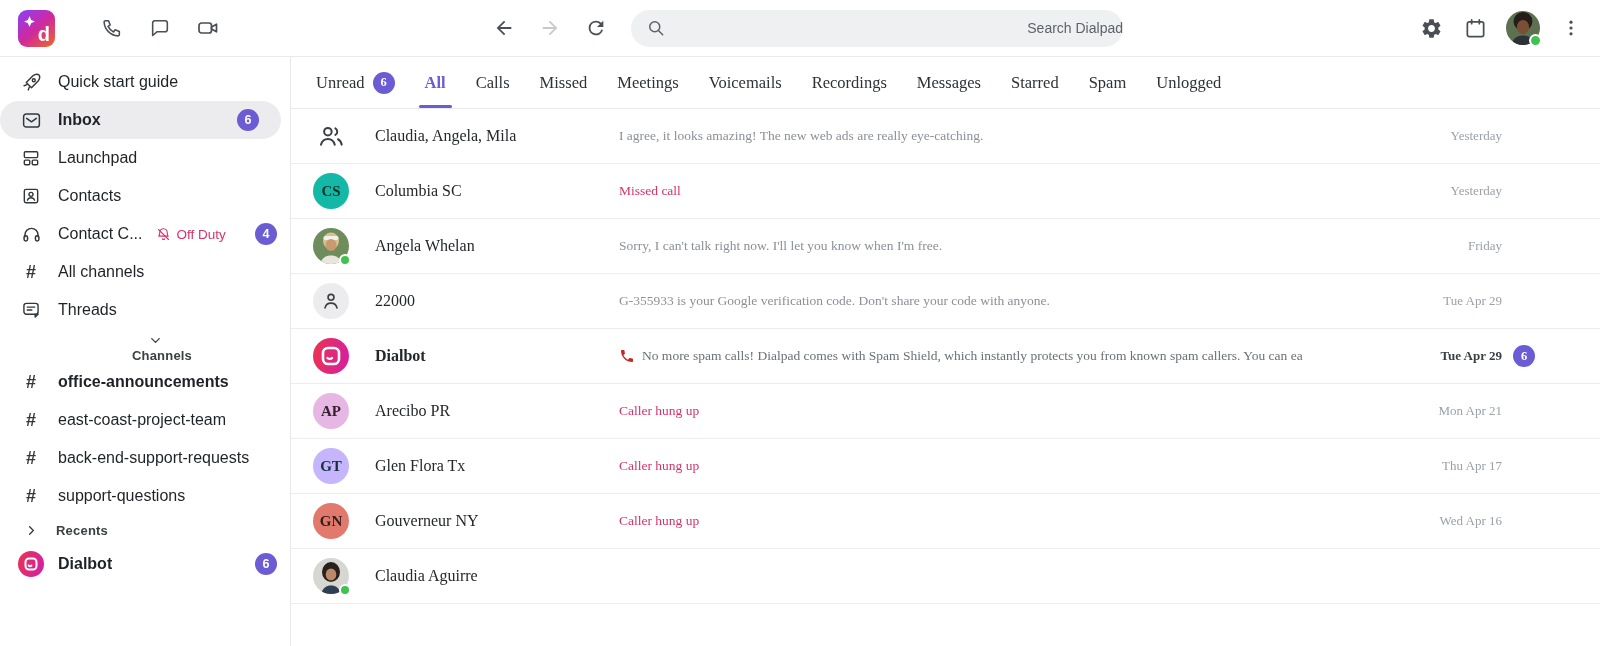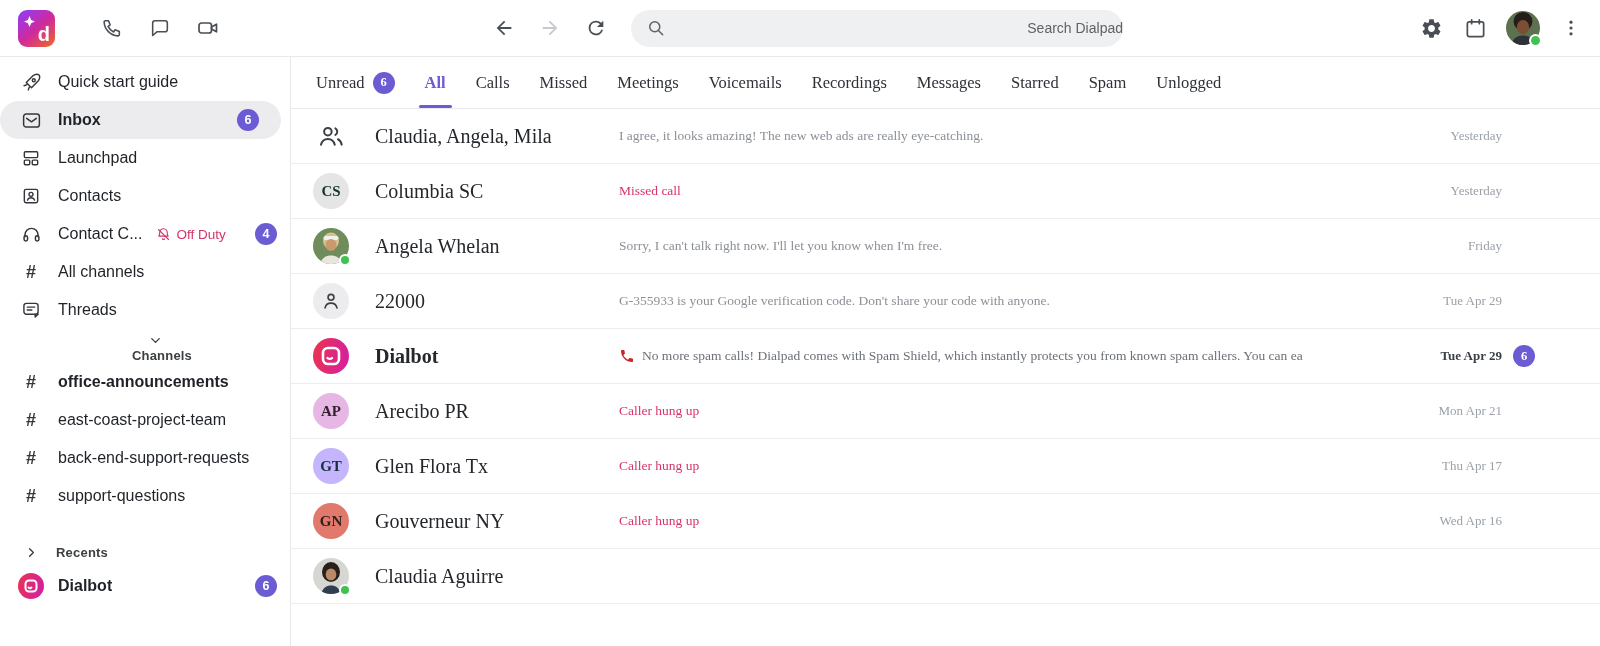--- a/index.html
+++ b/index.html
@@ -42,48 +42,48 @@
   .badge { min-width:22px; height:22px; border-radius:11px; background:#6C5CD4; color:#fff;
            font-size:12.5px; font-weight:bold; display:flex; align-items:center; justify-content:center;
            padding:0 6px; }
   .side-item .badge { position:absolute; right:13px; }
   .side-item.selected .badge { right:22px; }
   .offduty { display:flex; align-items:center; gap:5px; margin-left:14px; color:#D6336C; font-size:13.5px; }
   .sec-header { height:30px; display:flex; align-items:center; padding-left:20px; cursor:pointer;
                 font-size:13px; font-weight:bold; color:#3c4043; }
   .sec-header .s-icon { width:22px; display:flex; justify-content:center; }
   .sec-header .s-label { margin-left:14px; letter-spacing:.2px; }
-  .mt18 { margin-top:4px;flex-direction:column; } .mt14 { margin-top:22px; }
+  .mt18 { margin-top:4px;flex-direction:column; } .mt14 { margin-top:0; }
   .hash { font-size:18px; font-weight:600; color:#2c3034; }
   .bold { font-weight:bold; }
 
   
   .main { flex:1; display:flex; flex-direction:column; background:#fff;font-family:Liberation Serif, serif; }
   .tabbar { height:52px; display:flex; align-items:center; gap:30px; padding-left:25px;
             border-bottom:1px solid #e9eaec; }
   .tab { font-size:16.5px; color:#2e3237; cursor:pointer; position:relative; height:100%;
          display:flex; align-items:center; gap:8px; }
   .tab.active { color:#6C5CD4; font-weight:bold; }
   .tab.active::after { content:""; position:absolute; left:-6px; right:-6px; bottom:0;
                        height:3px; border-radius:3px; background:#6C5CD4; }
 
   .rows { flex:1; }
   .row { height:55px; display:flex; align-items:center; border-bottom:1px solid #ecedef; cursor:pointer; }
   .avatar { width:36px; height:36px; margin-left:22px; border-radius:50%; flex:none; position:relative;
             display:flex; align-items:center; justify-content:center; font-size:15px; font-weight:bold; }
   .avatar svg { border-radius:50%; display:block; }
   .avatar .presence { width:12px; height:12px; right:-2px; bottom:-2px; }
   .av-none { background:transparent; }
-  .av-cs { background:#e5e5e5; color:#16332a; }
+  .av-cs { background:#14b8a6; color:#16332a; }
   .av-gray { background:#ececee; color:#3c4043; }
   .av-ap { background:#e6b7e5; color:#33232f; }
   .av-gt { background:#c4b5fd; color:#15303d; }
   .av-gn { background:#e2796d; color:#33201d; }
   .av-dialbot { background:linear-gradient(100deg,#ea3350 5%,#d6219c 90%); }
-  .name { width:244px; margin-left:26px; font-size:20px; color:#24272b; white-space:nowrap;
+  .name { width:244px; margin-left:26px; font-size:16px; color:#24272b; white-space:nowrap;
           overflow:hidden; flex:none; }
   .preview { flex:1; font-size:13.5px; color:#8b9097; white-space:nowrap; overflow:hidden;
              display:flex; gap:7px; min-width:0; }
   .preview span { overflow:hidden; white-space:nowrap; }
   .preview.red { color:#D6336C; }
   .preview.unread { color:#6b7077; }
   .meta { display:flex; align-items:center; padding-right:54px; margin-left:14px; flex:none; }
   .date { font-size:13px; color:#9ba1a8; white-space:nowrap; }
   .date.dark { color:#3a3f45; font-weight:bold; }
   .badge-slot { width:44px; display:flex; justify-content:center; }

